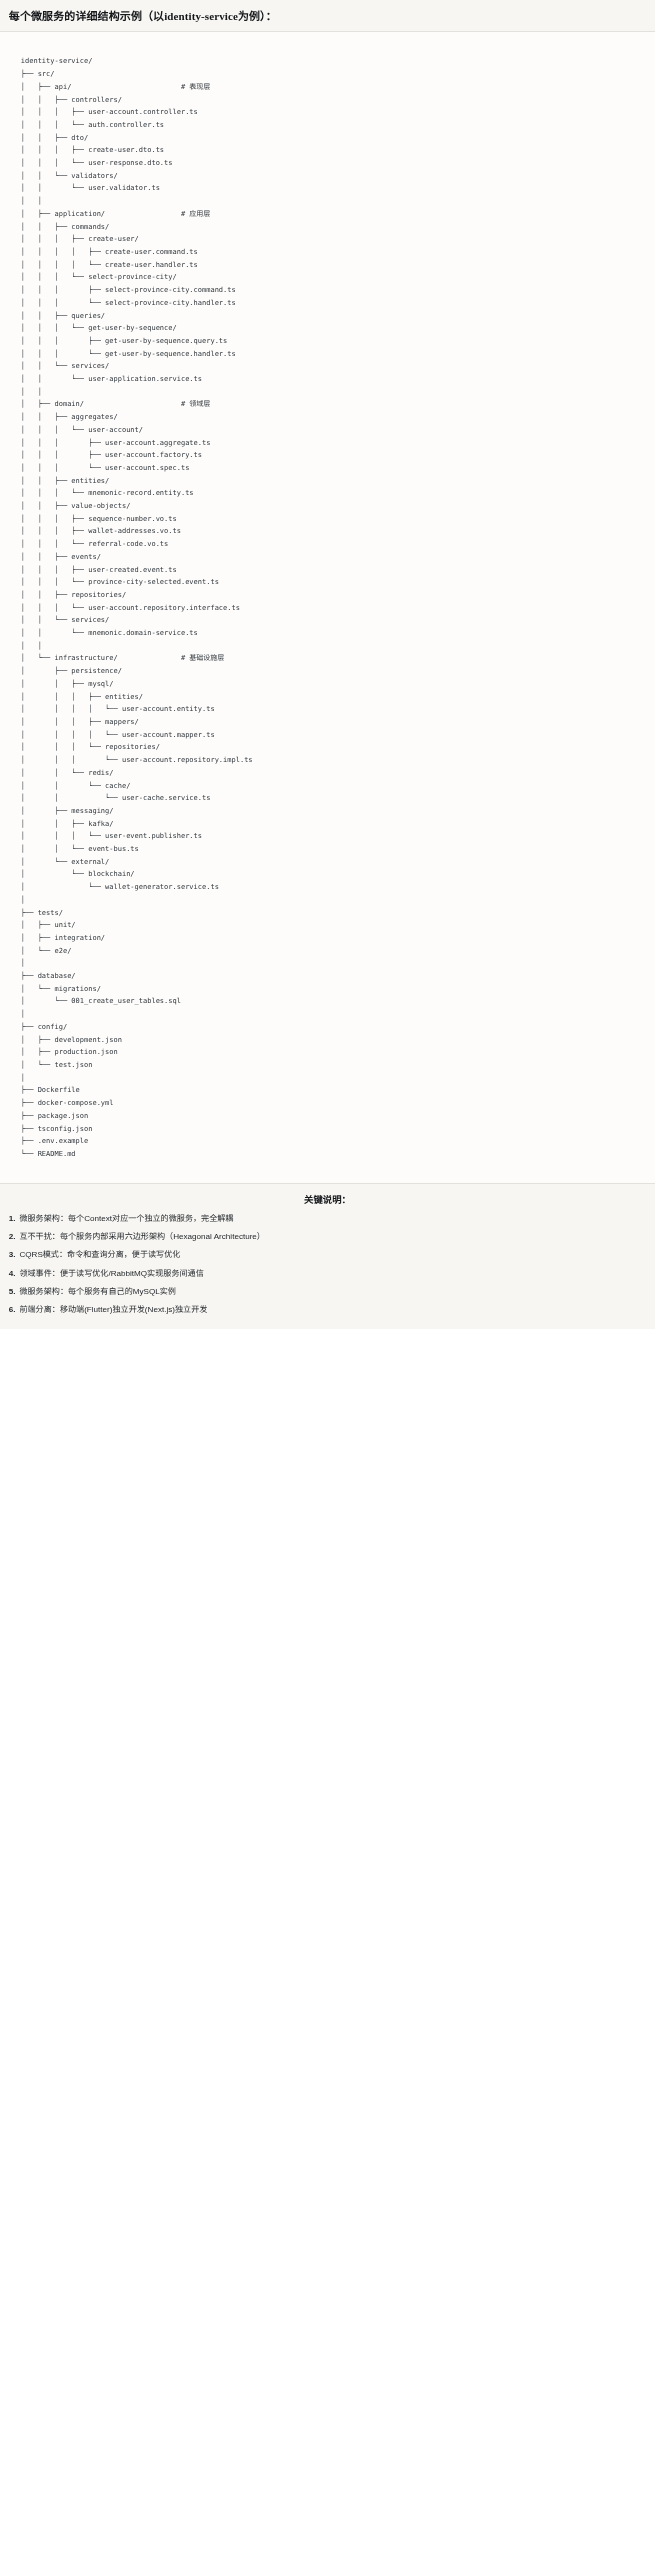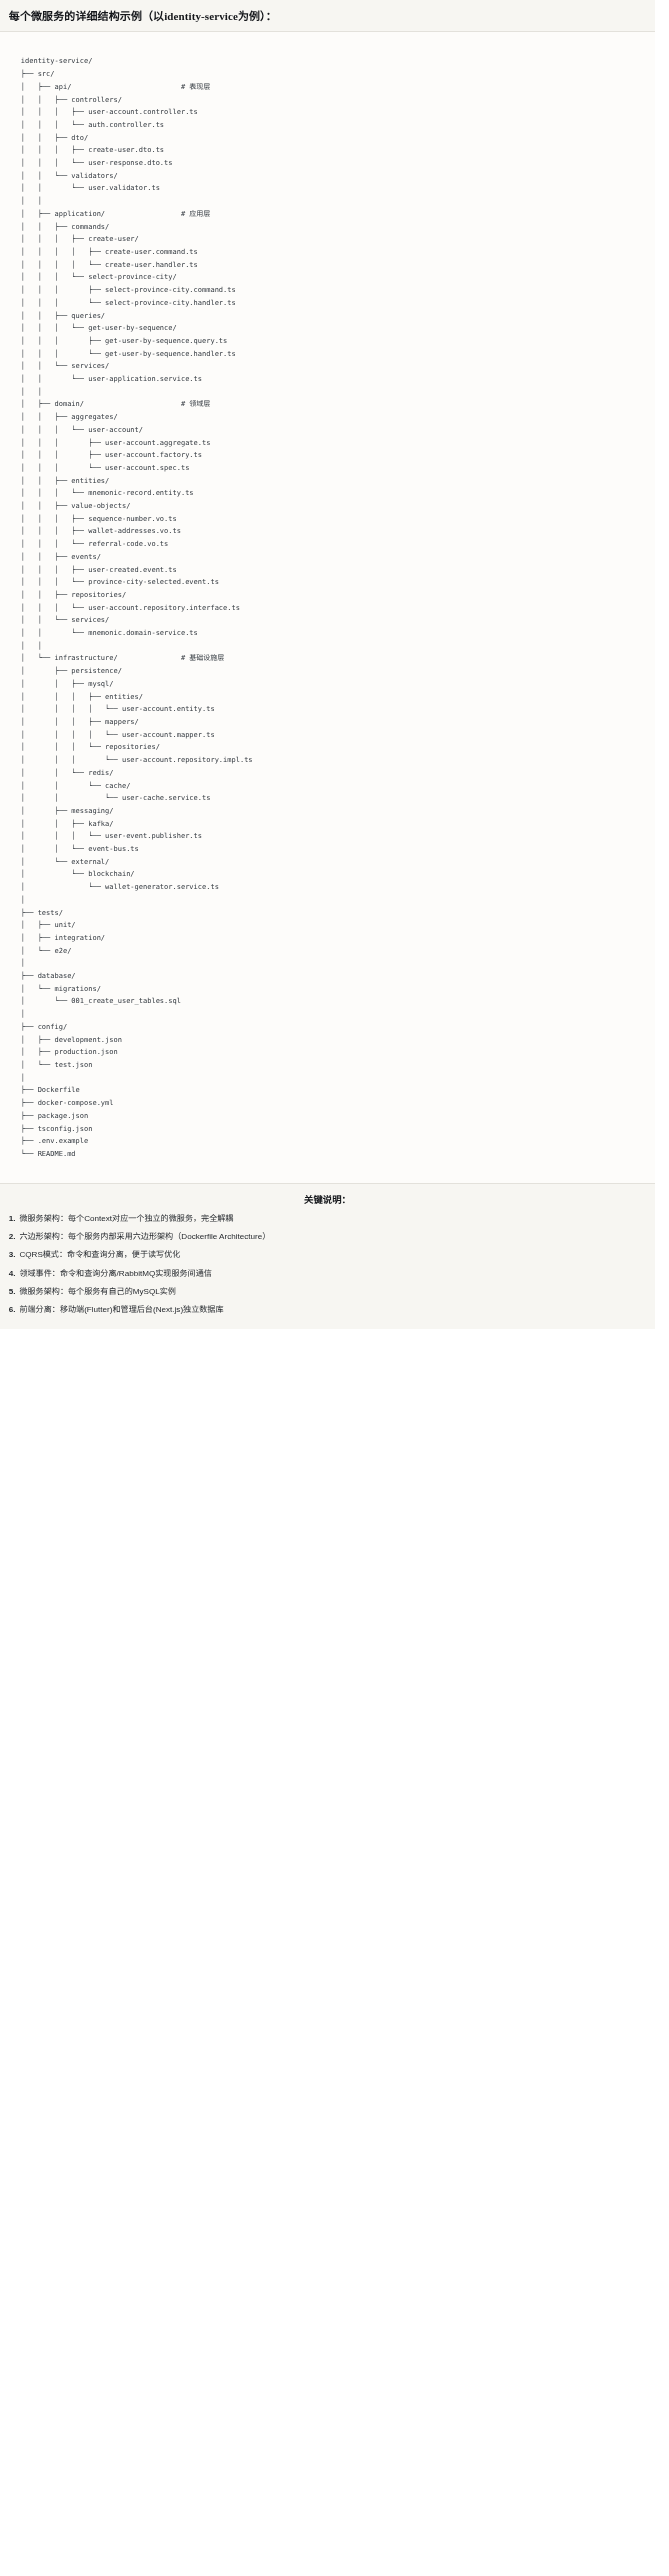--- a/index.html
+++ b/index.html
@@ -213,32 +213,32 @@
 └── README.md</pre>
   </div>
 
   <div class="keys-band">
     <h3 class="keys-title">关键说明：</h3>
     <ol class="keys">
       <li>
         <span class="k-label">微服务架构</span><span class="k-text">：每个Context对应一个独立的微服务，完全解耦</span>
       </li>
       <li>
-        <span class="k-label">六边形架构</span><span class="k-text">：每个服务内部采用六边形架构（Dockerfile Architecture）</span>
+        <span class="k-label">互不干扰</span><span class="k-text">：每个服务内部采用六边形架构（Hexagonal Architecture）</span>
       </li>
       <li>
         <span class="k-label">CQRS模式</span><span class="k-text">：命令和查询分离，便于读写优化</span>
       </li>
       <li>
-        <span class="k-label">领域事件</span><span class="k-text">：命令和查询分离/RabbitMQ实现服务间通信</span>
+        <span class="k-label">领域事件</span><span class="k-text">：便于读写优化/RabbitMQ实现服务间通信</span>
       </li>
       <li>
         <span class="k-label">微服务架构</span><span class="k-text">：每个服务有自己的MySQL实例</span>
       </li>
       <li>
-        <span class="k-label">前端分离</span><span class="k-text">：移动端(Flutter)和管理后台(Next.js)独立数据库</span>
+        <span class="k-label">前端分离</span><span class="k-text">：移动端(Flutter)独立开发(Next.js)独立开发</span>
       </li>
     </ol>
   </div>
 
 
 </div>
 
 
 </body></html>

